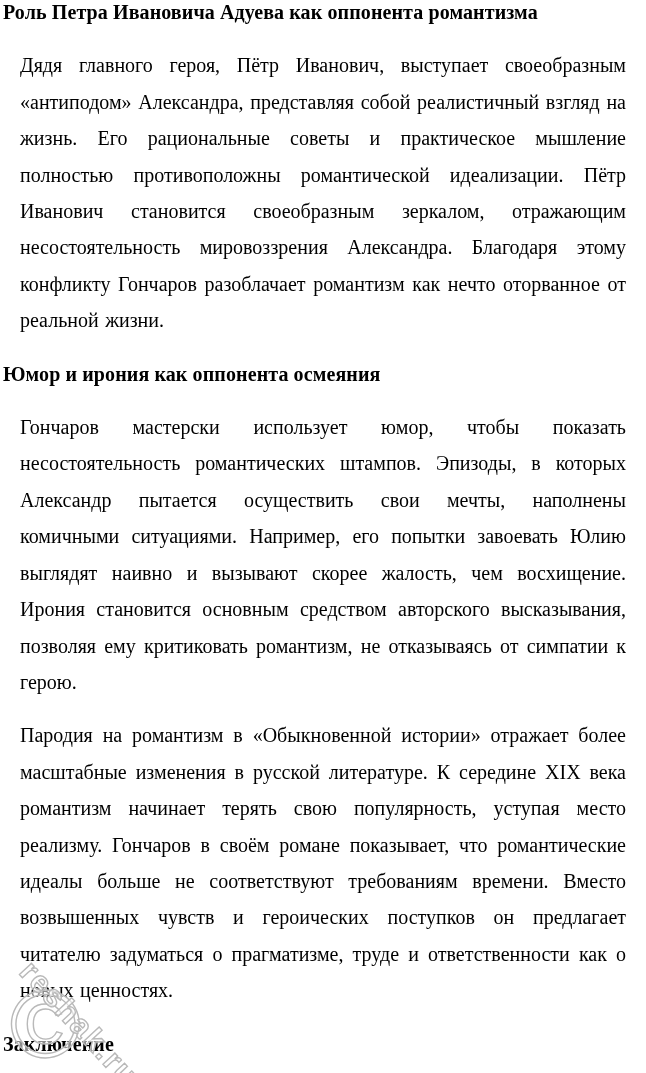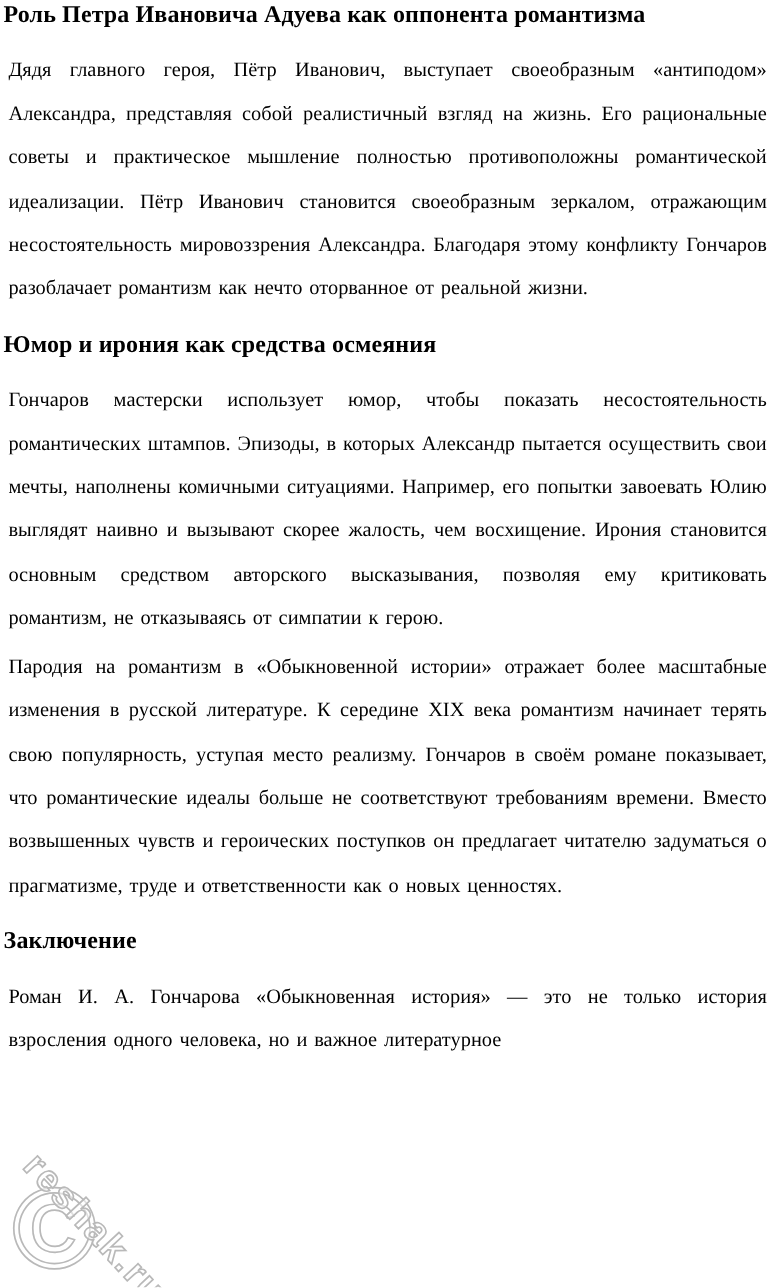--- a/index.html
+++ b/index.html
@@ -24,23 +24,23 @@
     line-height: 36.4px;
     font-weight: bold;
     margin: 10px 0;
     text-align: left;
     letter-spacing: 0.1px;
   }
   .doc section:first-child h2 {
     margin-top: -6px;
   }
   .doc p {
-    font-size: 17px;
+    font-size: 20px;
     line-height: 36.4px;
-    margin: 4px;
+    margin: 17px;
     text-align: justify;
     text-justify: inter-word;
     word-spacing: 1.5px;
   }
   .watermark {
     position: absolute;
     left: 0;
     top: 935px;
     width: 230px;
     height: 138px;
@@ -51,21 +51,21 @@
 <body>
 
 <div class="doc">
 
   <section>
     <h2>Роль Петра Ивановича Адуева как оппонента романтизма</h2>
     <p>Дядя главного героя, Пётр Иванович, выступает своеобразным «антиподом» Александра, представляя собой реалистичный взгляд на жизнь. Его рациональные советы и практическое мышление полностью противоположны романтической идеализации. Пётр Иванович становится своеобразным зеркалом, отражающим несостоятельность мировоззрения Александра. Благодаря этому конфликту Гончаров разоблачает романтизм как нечто оторванное от реальной жизни.</p>
   </section>
 
   <section>
-    <h2>Юмор и ирония как средства осмеяния</h2>
+    <h2>Юмор и ирония как оппонента осмеяния</h2>
     <p>Гончаров мастерски использует юмор, чтобы показать несостоятельность романтических штампов. Эпизоды, в которых Александр пытается осуществить свои мечты, наполнены комичными ситуациями. Например, его попытки завоевать Юлию выглядят наивно и вызывают скорее жалость, чем восхищение. Ирония становится основным средством авторского высказывания, позволяя ему критиковать романтизм, не отказываясь от симпатии к герою.</p>
   </section>
 
   <section>
     <p>Пародия на романтизм в «Обыкновенной истории» отражает более масштабные изменения в русской литературе. К середине XIX века романтизм начинает терять свою популярность, уступая место реализму. Гончаров в своём романе показывает, что романтические идеалы больше не соответствуют требованиям времени. Вместо возвышенных чувств и героических поступков он предлагает читателю задуматься о прагматизме, труде и ответственности как о новых ценностях.</p>
   </section>
 
   <section>
     <h2>Заключение</h2>
     <p>Роман И. А. Гончарова «Обыкновенная история» — это не только история взросления одного человека, но и важное литературное</p>

